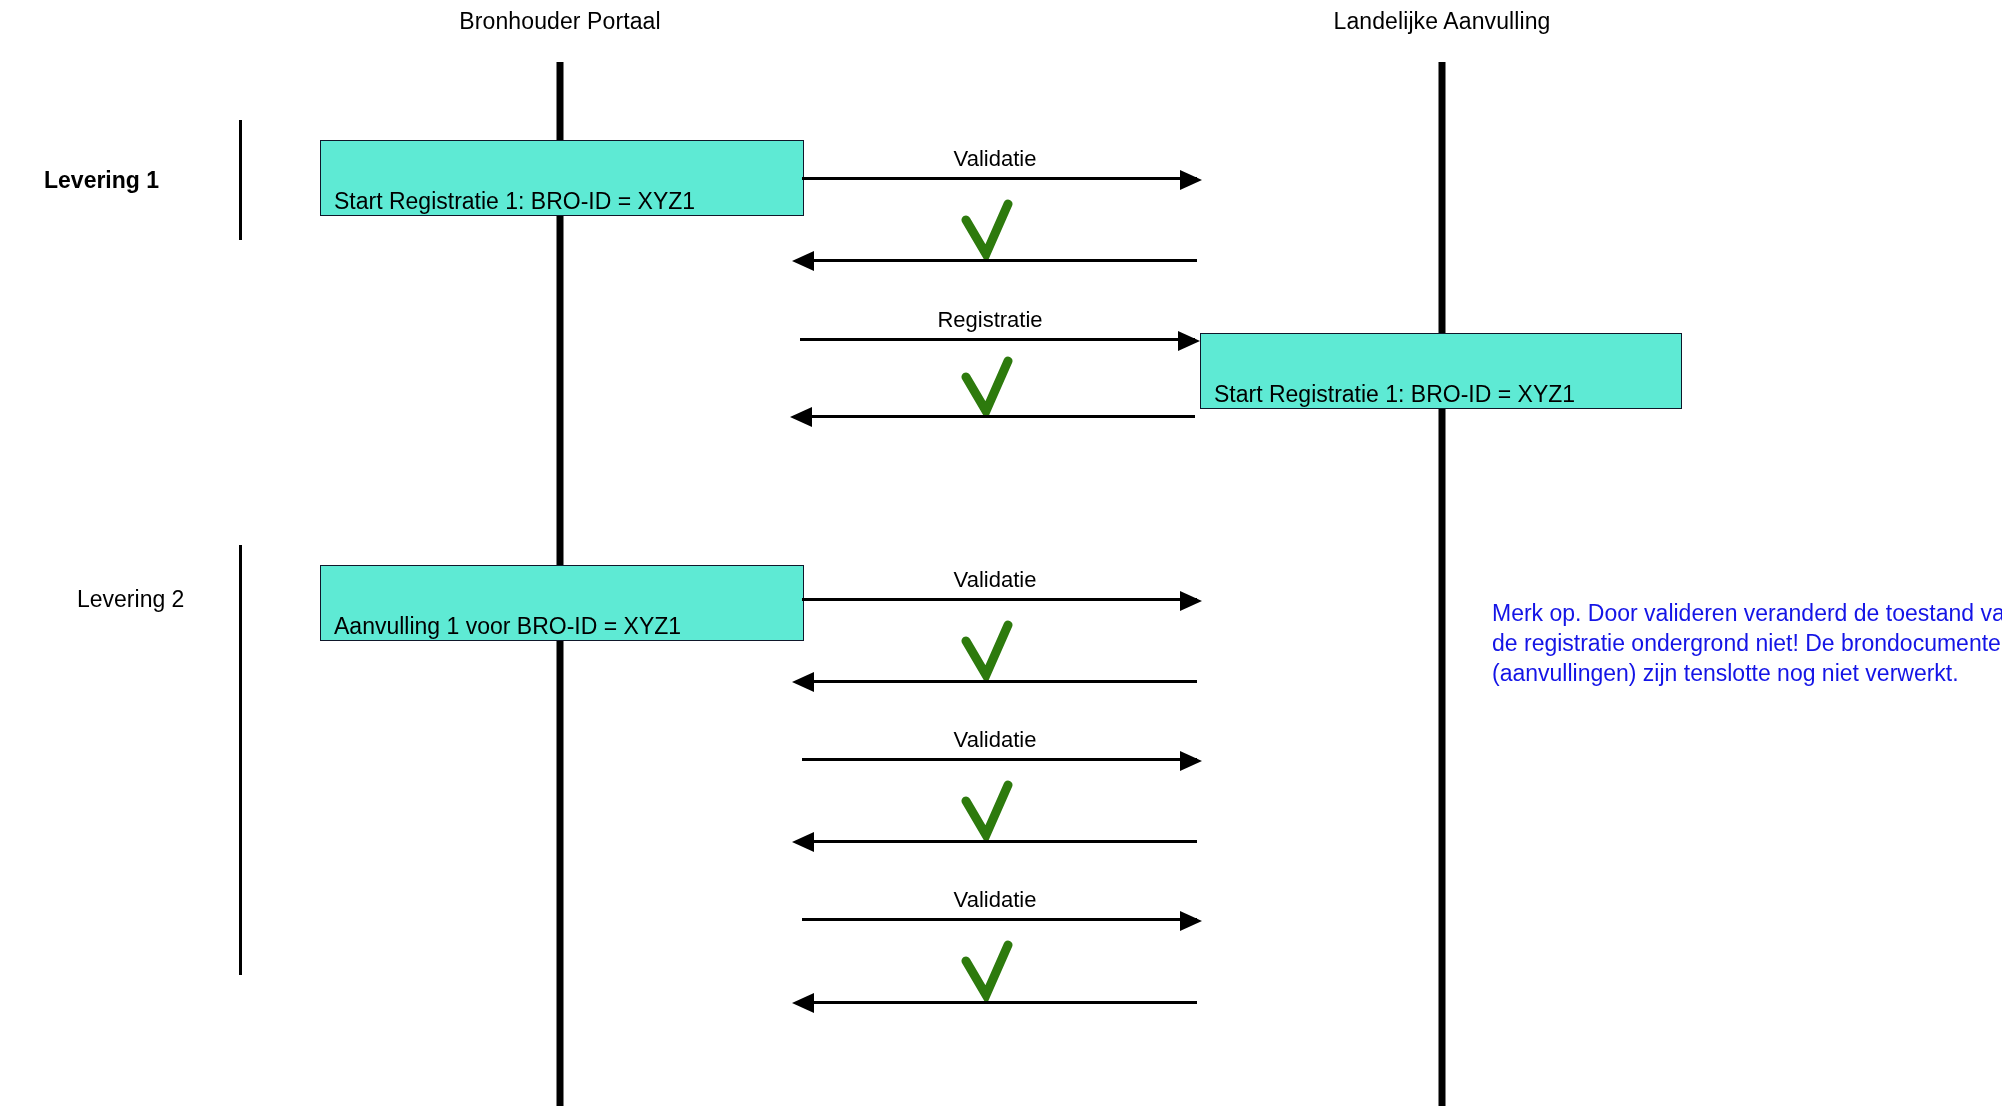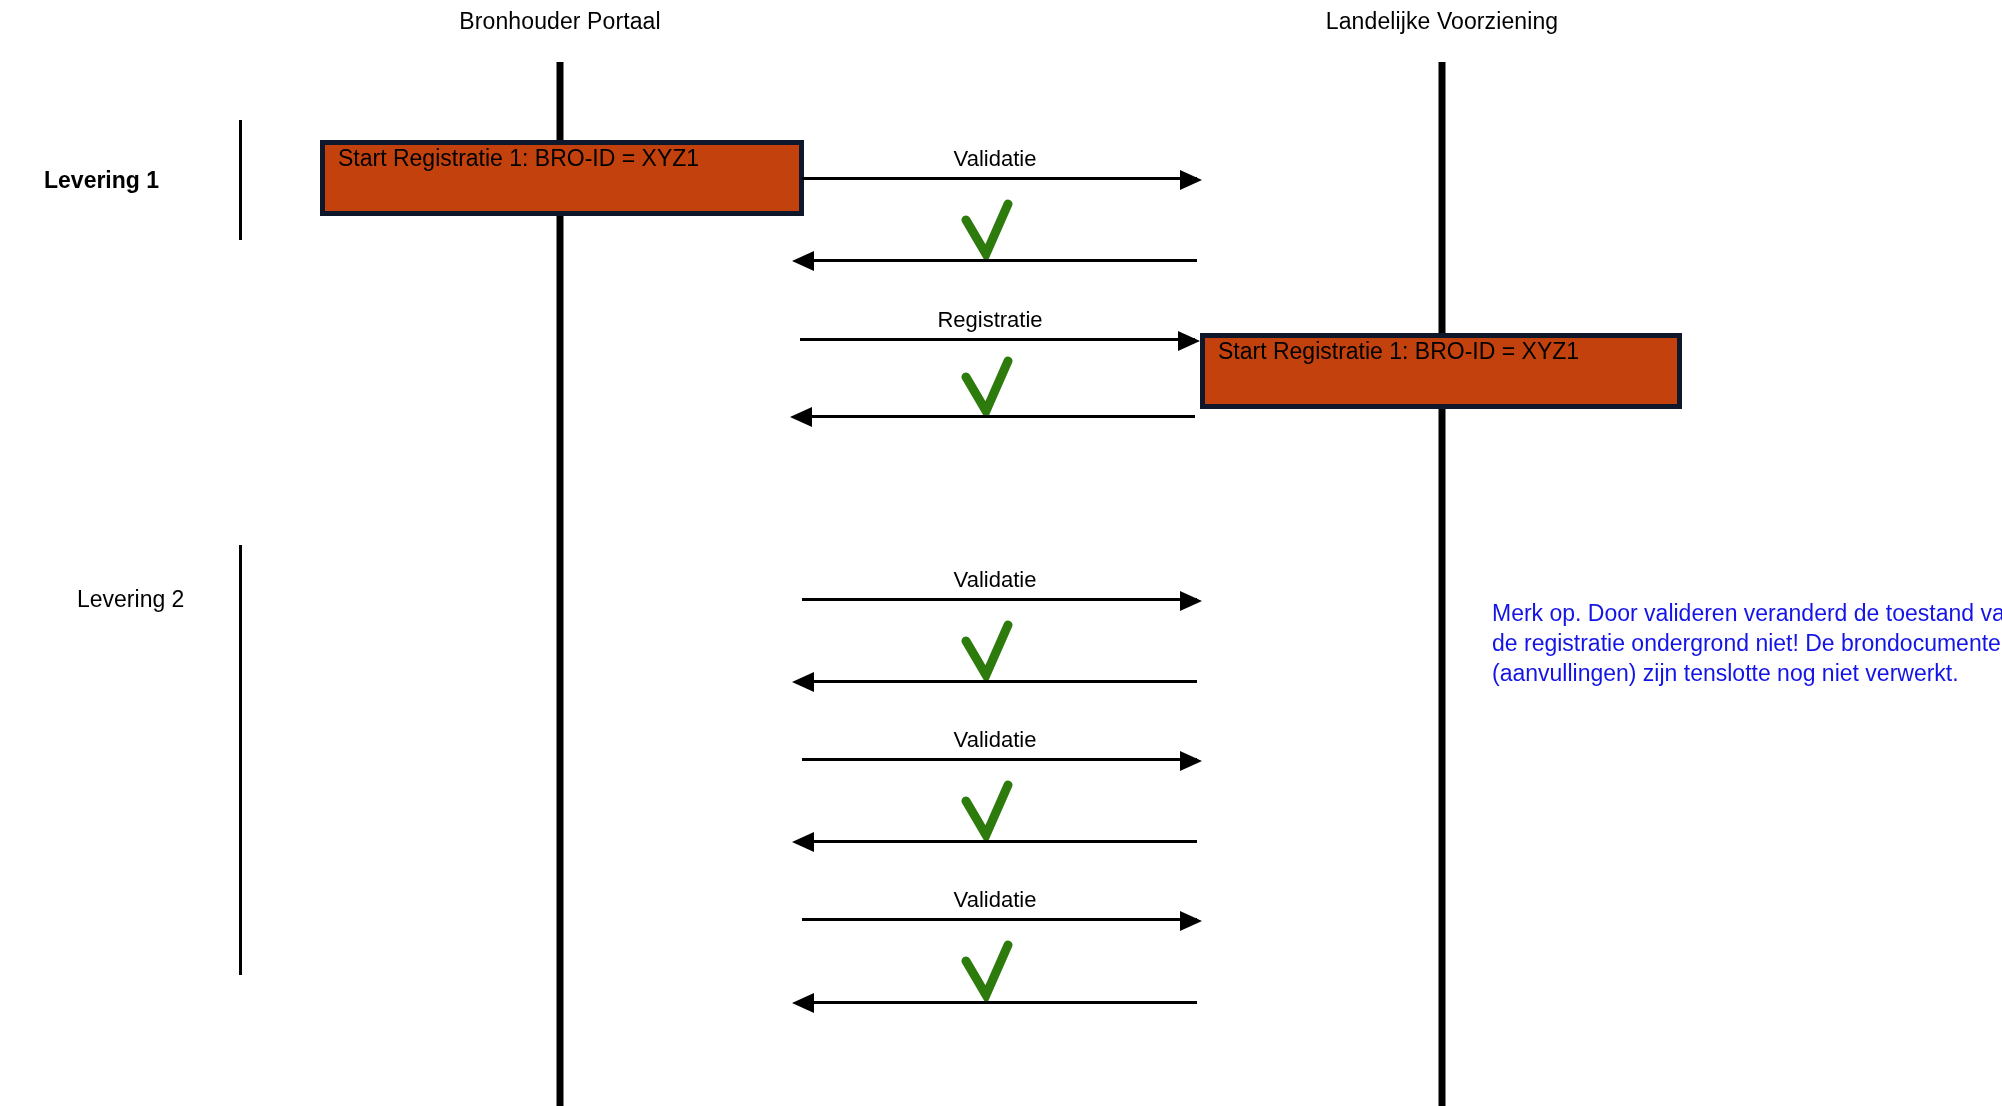--- a/index.html
+++ b/index.html
@@ -46,25 +46,25 @@
   .group-label {
     position: absolute;
     font-size: 23px;
     color: #000;
     white-space: nowrap;
   }
 
   
   .msg-box {
     position: absolute;
-    border: 5px solid #0f172a;
-    background: #c2410c;
+    border: 1px solid #0f172a;
+    background: #5eead4;
     box-sizing: border-box;
     display: flex;
-    align-items: flex-start;
+    align-items: flex-end;
   }
   .msg-box-label {
     font-size: 23px;
     color: #000;
     white-space: nowrap;
     padding-left: 13px;
   }
 
   
   .arrow-line {
@@ -110,21 +110,21 @@
     width: 530px;
   }
 </style>
 </head>
 <body>
 
 <div id="canvas">
 
   <div class="participant-title" style="left:560px; top:8px;">Bronhouder Portaal</div>
 
-  <div class="participant-title" style="left:1442px; top:8px;">Landelijke Voorziening</div>
+  <div class="participant-title" style="left:1442px; top:8px;">Landelijke Aanvulling</div>
 
   <div class="lifeline" style="left:560px; top:62px; height:1044px;"></div>
 
   <div class="lifeline" style="left:1442px; top:62px; height:1044px;"></div>
 
   <div class="group-bracket" style="left:239px; top:120px; height:120px;"></div>
   <div class="group-label" style="left:44px; top:167px;font-weight:bold;">Levering 1</div>
 
   <div class="group-bracket" style="left:239px; top:545px; height:430px;"></div>
   <div class="group-label" style="left:44px; top:586px;margin-left:33px;">Levering 2</div>
@@ -156,20 +156,23 @@
 
   <div class="check-mark" style="left:988px; top:355px;">
     <svg width="56" height="62" viewBox="0 0 56 62">
       <path d="M6 22 L26 56 L48 6" fill="none" stroke="#2d7a0d" stroke-width="9" stroke-linecap="round" stroke-linejoin="miter"></path>
     </svg>
   </div>
 
   <div class="arrow-line" style="left:800px; top:415px; width:395px;"></div>
   <div class="arrow-head left" style="left:790px; top:407px;"></div>
 
+  <div class="msg-box" style="left:320px; top:565px; width:484px; height:76px;">
+    <span class="msg-box-label">Aanvulling 1 voor BRO-ID = XYZ1</span>
+  </div>
 
   <div class="arrow-label" style="left:995px; top:567px;">Validatie</div>
   <div class="arrow-line" style="left:802px; top:598px; width:395px;"></div>
   <div class="arrow-head right" style="left:1180px; top:591px;"></div>
 
   <div class="check-mark" style="left:988px; top:619px;">
     <svg width="56" height="62" viewBox="0 0 56 62">
       <path d="M6 22 L26 56 L48 6" fill="none" stroke="#2d7a0d" stroke-width="9" stroke-linecap="round" stroke-linejoin="miter"></path>
     </svg>
   </div>

